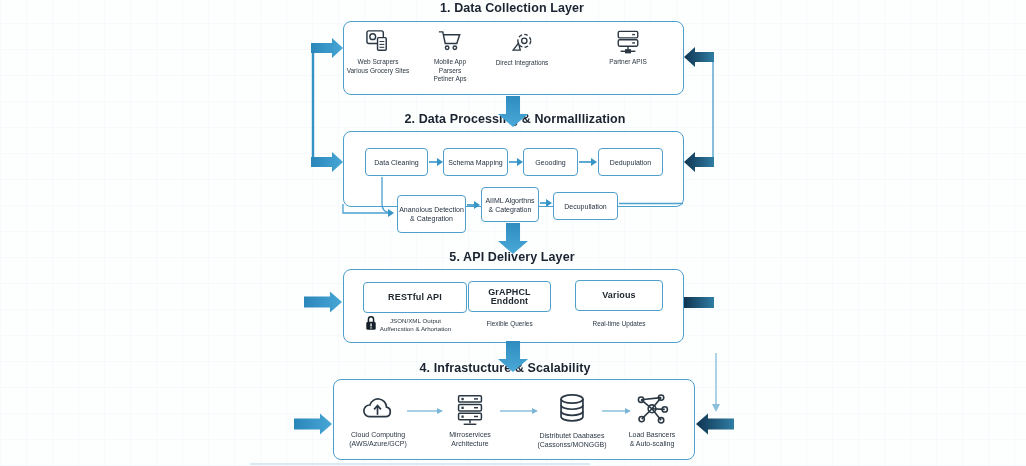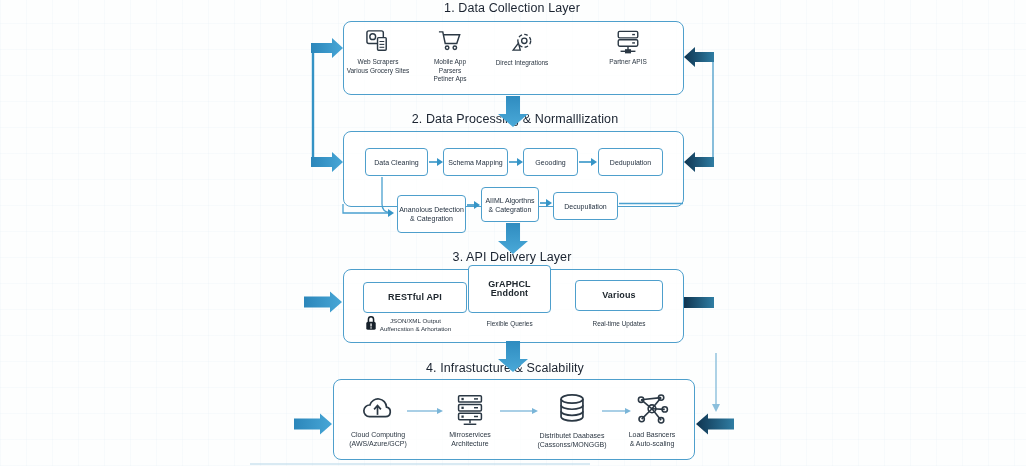--- a/index.html
+++ b/index.html
@@ -6,21 +6,21 @@
   .canvas{
     position:relative;width:1026px;height:466px;overflow:hidden;
     font-family:"Liberation Sans","DejaVu Sans",sans-serif;
     background:
       repeating-linear-gradient(0deg, rgba(120,170,210,0.045) 0 1px, transparent 1px 26px),
       repeating-linear-gradient(90deg, rgba(120,170,210,0.045) 0 1px, transparent 1px 26px),
       #fdfefe;
   }
   .ltitle{
     position:absolute;width:400px;text-align:center;
-    font-size:12.5px;font-weight:normal;color:#1a2330;letter-spacing:.1px;
+    font-size:12.5px;font-weight:bold;color:#1a2330;letter-spacing:.1px;
   }
   .obox{
     position:absolute;border:1.5px solid #4e9fcc;border-radius:8px;
     background:rgba(255,255,255,0.72);z-index:1;box-sizing:border-box;
   }
   .overlay{position:absolute;left:0;top:0;z-index:2;}
   .pbox{
     position:absolute;border:1.3px solid #4e9fcc;border-radius:4px;background:#fff;
     z-index:3;box-sizing:border-box;display:flex;flex-direction:column;
     align-items:center;justify-content:center;text-align:center;
@@ -213,27 +213,27 @@
     <div>&amp; Categration</div>
   </div>
   <div class="pbox" style="left:481px;top:187px;width:58px;height:35px">
     <div>AIIML Algorthns</div>
     <div>&amp; Categration</div>
   </div>
   <div class="pbox" style="left:553px;top:192px;width:65px;height:28px">
     <div>Decupullation</div>
   </div>
 
-  <div class="ltitle" style="left:312px;top:250px">3. API Delivery Layer</div>
+  <div class="ltitle" style="left:312px;top:250px">5. API Delivery Layer</div>
   <div class="obox" style="left:343px;top:269px;width:341px;height:74px"></div>
 
   <div class="pbox ep" style="left:363px;top:282px;width:104px;height:31px">
     <div>RESTful API</div>
   </div>
-  <div class="pbox ep" style="left:468px;top:265px;width:83px;height:48px">
+  <div class="pbox ep" style="left:468px;top:281px;width:83px;height:31px">
     <div>GrAPHCL Enddont</div>
   </div>
   <div class="pbox ep" style="left:575px;top:280px;width:88px;height:31px">
     <div>Various</div>
   </div>
 
   <div class="cap1wrap" style="left:358px;top:315px;width:100px">
     <span>
       <svg width="12" height="16" viewBox="0 0 14 18">
         <path d="M4,8 V4.8 a3,3 0 0 1 6,0 V8" fill="none" stroke="#16202a" stroke-width="1.8"></path>

